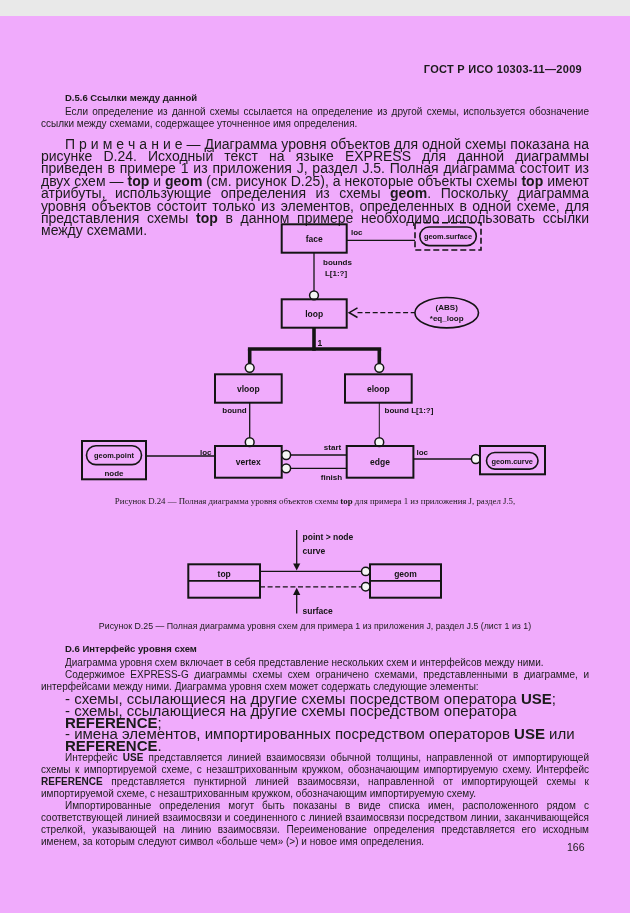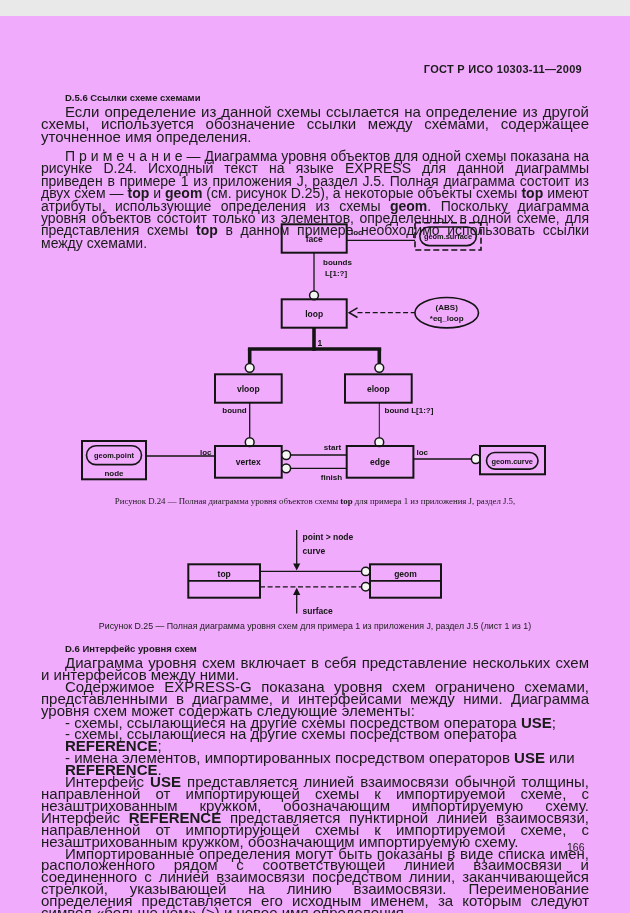--- a/index.html
+++ b/index.html
@@ -9,21 +9,21 @@
     font-family:"Liberation Sans", sans-serif; color:#1b1b1b;
   }
   .doc-header {
     position:absolute; top:47px; right:48px;
     font-weight:bold; font-size:11px; letter-spacing:.3px; white-space:nowrap;
   }
   .chunk { position:absolute; left:41px; width:548px; }
   #chunk1 { top:76px; }
   #chunk2 { top:627px; }
   .s-head { font-size:9.5px; font-weight:bold; margin:0 0 3px 0; padding-left:24px; }
-  .para { font-size:15px; line-height:12.3px; margin:0; text-align:justify; text-indent:24px; }
+  .para { font-size:10px; line-height:12.3px; margin:0; text-align:justify; text-indent:24px; }
   #chunk2 .para { line-height:11.9px; }
   .note { font-size:14px; line-height:12.4px; margin:7px 0 0 0; text-align:justify; text-indent:24px; }
   .bullet { font-size:15px; line-height:11.9px; margin:0; padding-left:24px; text-align:left; }
   .caption { position:absolute; left:41px; width:548px; text-align:center; font-size:8.8px; line-height:12.6px; }
   #cap24 { top:479px;font-family:Liberation Serif, serif; }
   #cap25 { top:604px; }
   .page-number { position:absolute; left:567px; top:825px; font-size:10.5px; color:#222; }
   .b { font-weight:bold; }
   .fig-svg { position:absolute; }
   #fig24 { left:40px; top:198px; }
@@ -43,21 +43,21 @@
   .solidarrow { fill:#141414; stroke:none; }
 </style>
 </head>
 <body>
 
 <div class="page">
 
   <div class="doc-header">ГОСТ Р ИСО 10303-11—2009</div>
 
   <div class="chunk" id="chunk1">
-    <p class="s-head">D.5.6 Ссылки схеме схемами</p>
+    <p class="s-head">D.5.6 Ссылки между данной</p>
     <p class="para"><span>Если определение из данной схемы ссылается на определение из другой схемы, используется обозначение ссылки между схемами, содержащее уточненное имя определения.</span></p>
     <p class="note"><span>П р и м е ч а н и е — Диаграмма уровня объектов для одной схемы показана на рисунке D.24. Исходный текст на языке EXPRESS для данной диаграммы приведен в примере 1 из приложения J, раздел J.5. Полная диаграмма состоит из двух схем — </span><span class="b">top</span><span> и </span><span class="b">geom</span><span> (см. рисунок D.25), а некоторые объекты схемы </span><span class="b">top</span><span> имеют атрибуты, использующие определения из схемы </span><span class="b">geom</span><span>. Поскольку диаграмма уровня объектов состоит только из элементов, определенных в одной схеме, для представления схемы </span><span class="b">top</span><span> в данном примере необходимо использовать ссылки между схемами.</span></p>
   </div>
 
   <svg id="fig24" class="fig-svg" width="520" height="272" viewBox="40 198 520 272">
 
     <rect class="box" x="281.7" y="208.3" width="65" height="28.4"></rect>
     <text class="tc t85" x="314.2" y="225.6">face</text>
 
     <line class="ln" x1="346.7" y1="224.3" x2="415" y2="224.3"></line>
@@ -155,21 +155,21 @@
     <path class="solidarrow" d="M296.7,571.8 L293.1,579 L300.3,579 Z"></path>
     <line class="ln" x1="296.7" y1="578" x2="296.7" y2="597.5"></line>
     <text class="t85" x="302.5" y="598.3">surface</text>
   </svg>
 
   <div class="caption" id="cap25">Рисунок D.25 — Полная диаграмма уровня схем для примера 1 из приложения J, раздел J.5 (лист 1 из 1)</div>
 
   <div class="chunk" id="chunk2">
     <p class="s-head">D.6 Интерфейс уровня схем</p>
     <p class="para"><span>Диаграмма уровня схем включает в себя представление нескольких схем и интерфейсов между ними.</span></p>
-    <p class="para"><span>Содержимое EXPRESS-G показана уровня схем ограничено схемами, представленными в диаграмме, и интерфейсами между ними. Диаграмма уровня схем может содержать следующие элементы:</span></p>
+    <p class="para"><span>Содержимое EXPRESS-G диаграммы схемы схем ограничено схемами, представленными в диаграмме, и интерфейсами между ними. Диаграмма уровня схем может содержать следующие элементы:</span></p>
     <p class="bullet"><span>- схемы, ссылающиеся на другие схемы посредством оператора </span><span class="b">USE</span><span>;</span></p>
     <p class="bullet"><span>- схемы, ссылающиеся на другие схемы посредством оператора </span><span class="b">REFERENCE</span><span>;</span></p>
     <p class="bullet"><span>- имена элементов, импортированных посредством операторов </span><span class="b">USE</span><span> или </span><span class="b">REFERENCE</span><span>.</span></p>
     <p class="para"><span>Интерфейс </span><span class="b">USE</span><span> представляется линией взаимосвязи обычной толщины, направленной от импортирующей схемы к импортируемой схеме, с незаштрихованным кружком, обозначающим импортируемую схему. Интерфейс </span><span class="b">REFERENCE</span><span> представляется пунктирной линией взаимосвязи, направленной от импортирующей схемы к импортируемой схеме, с незаштрихованным кружком, обозначающим импортируемую схему.</span></p>
     <p class="para"><span>Импортированные определения могут быть показаны в виде списка имен, расположенного рядом с соответствующей линией взаимосвязи и соединенного с линией взаимосвязи посредством линии, заканчивающейся стрелкой, указывающей на линию взаимосвязи. Переименование определения представляется его исходным именем, за которым следуют символ «больше чем» (&gt;) и новое имя определения.</span></p>
   </div>
 
   <div class="page-number">166</div>
 
 </div>

